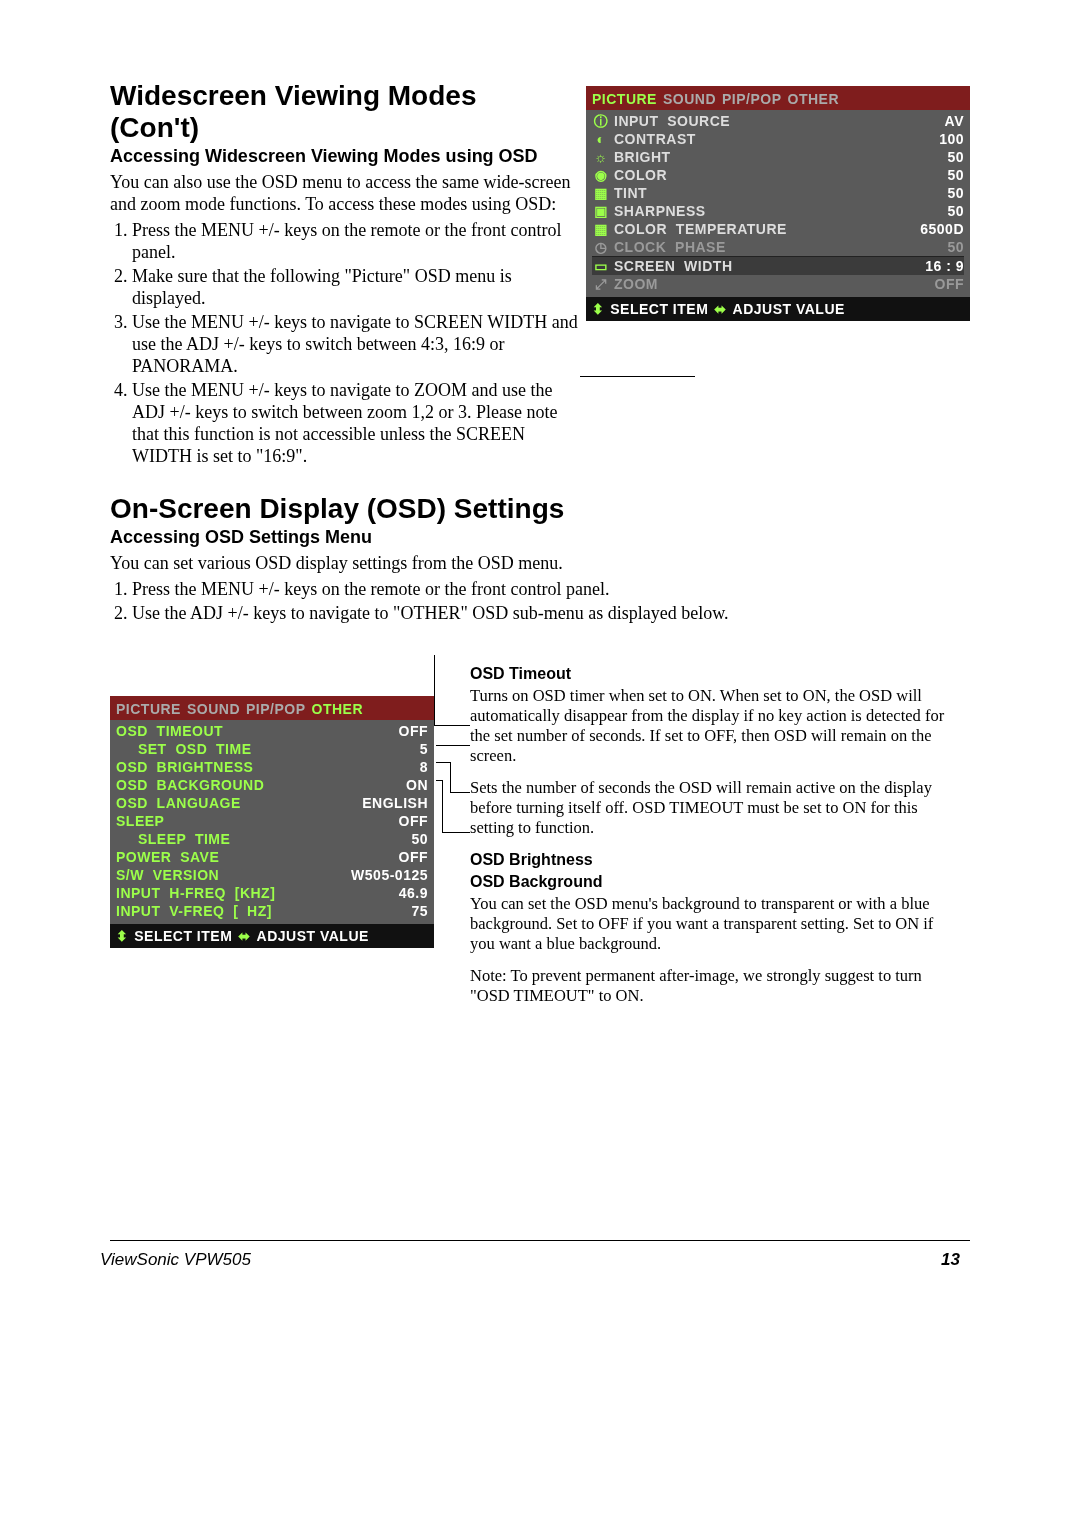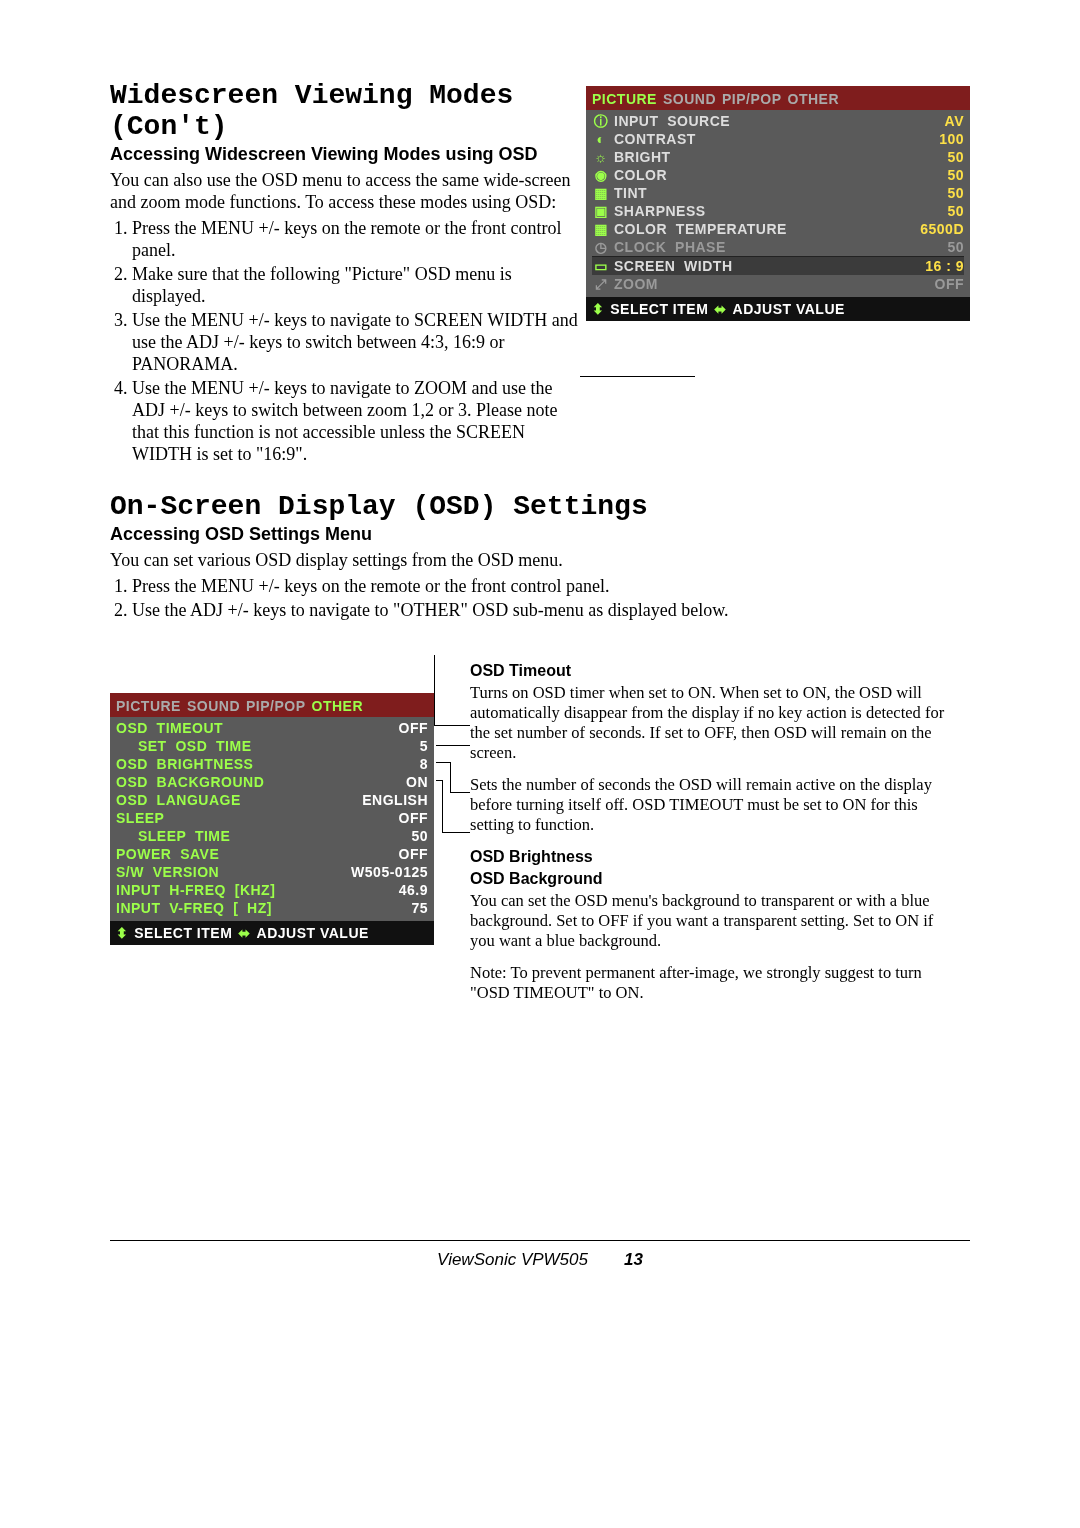--- a/index.html
+++ b/index.html
@@ -1,38 +1,38 @@
 <!DOCTYPE html>
 <html><head>
 <meta charset="utf-8">
 <style>
   @page { size: 1080px 1528px; margin: 0; }
   html, body { margin: 0; padding: 0; width: 1080px; height: 1528px; background: #fff; font-family: "Times New Roman", Times, serif; color: #000; }
   .page { position: relative; width: 1080px; height: 1528px; }
   .content { position: absolute; left: 110px; top: 80px; width: 860px; }
-  h2 { font-family: Liberation Mono, monospace; font-weight: bold; font-size: 28px; margin: 0 8px 2px 0; }
+  h2 { font-family: Liberation Sans, sans-serif; font-weight: bold; font-size: 28px; margin: 0 8px 2px 0; }
   h3 { font-family: Arial, Helvetica, sans-serif; font-weight: bold; font-size: 18px; margin: 0 0 4px 0; }
   .body-text { font-size: 18px; line-height: 22px; }
   .col-left { width: 468px; }
   .row1 { display: flex; align-items: flex-start; justify-content: space-between; }
   ol.steps { margin: 4px 0 0 0; padding-left: 22px; font-size: 18px; line-height: 22px; }
   ol.steps li { margin-bottom: 2px; }
   .section2 { margin-top: 24px; }
   .section2 .intro { margin: 4px 0 0 0; font-size: 18px; line-height: 22px; }
 
   
   .osd { background: #111; color: #ddd; font-family: Arial, Helvetica, sans-serif; font-weight: bold; font-size: 14px; line-height: 18px; letter-spacing: 0.5px; }
   .osd-tabs { background: #7f1d1d; padding: 4px 6px 2px 6px; }
   .osd-tabs span { color: #aaa; margin-right: 6px; }
   .osd-tabs span.active { color: #9cff4a; }
   .osd-body { background: #5a5a5a; padding: 2px 6px 4px 6px; }
   .osd-row { display: flex; align-items: center; justify-content: space-between; }
   .osd-row .icon { width: 18px; display: inline-block; text-align: center; margin-right: 4px; color: #9cff4a; flex: 0 0 auto; }
   .osd-row .lab { flex: 1 1 auto; white-space: pre; }
-  .osd-row .val { color: #fde047; text-align: right; min-width: 84px; }
+  .osd-row .val { color: #ffffff; text-align: right; min-width: 84px; }
   .osd-row.dim .lab, .osd-row.dim .val, .osd-row.dim .icon { color: #9a9a9a; }
   .osd-row.hl { background: #3b3b3b; }
   .osd-footer { background: #111; padding: 3px 6px; display: flex; align-items: center; font-size: 14px; }
   .osd-footer .arrows { color: #9cff4a; margin-right: 6px; }
   .osd-footer .arrows2 { color: #9cff4a; margin: 0 6px; }
   .osd-footer span.w { color: #fff; }
   .osd-rule { height: 1px; background: #222; }
 
   .osd1 { width: 384px; margin-top: 6px; }
   .osd2-wrap { display: flex; align-items: flex-start; margin-top: 40px; }
@@ -44,21 +44,21 @@
   .osd2 .osd-footer span.w { color: #fff; }
 
   .pointer-line { position: absolute; background: #000; height: 1px; }
 
   .callouts { margin-left: 30px; font-size: 16.5px; line-height: 20px; font-family: "Times New Roman", Times, serif; width: 490px; }
   .callouts h4 { font-family: Arial, Helvetica, sans-serif; font-weight: bold; font-size: 16px; margin: 0 0 2px 0; }
   .callouts p { margin: 0 0 12px 0; }
   .note { margin-top: 4px; }
 
   .footer-rule { position: absolute; left: 110px; width: 860px; top: 1240px; height: 1px; background: #000; }
-  .footer { position: absolute; left: 110px; width: 860px; top: 1250px; display: flex; justify-content: center; font-family: Arial, Helvetica, sans-serif; font-size: 17px; }
+  .footer { position: absolute; left: 100px; width: 860px; top: 1250px; display: flex; justify-content: space-between; font-family: Arial, Helvetica, sans-serif; font-size: 17px; }
   .footer .model { font-style: italic; margin-right: 36px; }
   .footer .pg { font-weight: bold; font-style: italic; }
 
   
   .leader { position: absolute; border-top: 1px solid #000; }
   .leader.v { border-top: none; border-left: 1px solid #000; width: 0; }
 </style>
 </head>
 <body>
 

